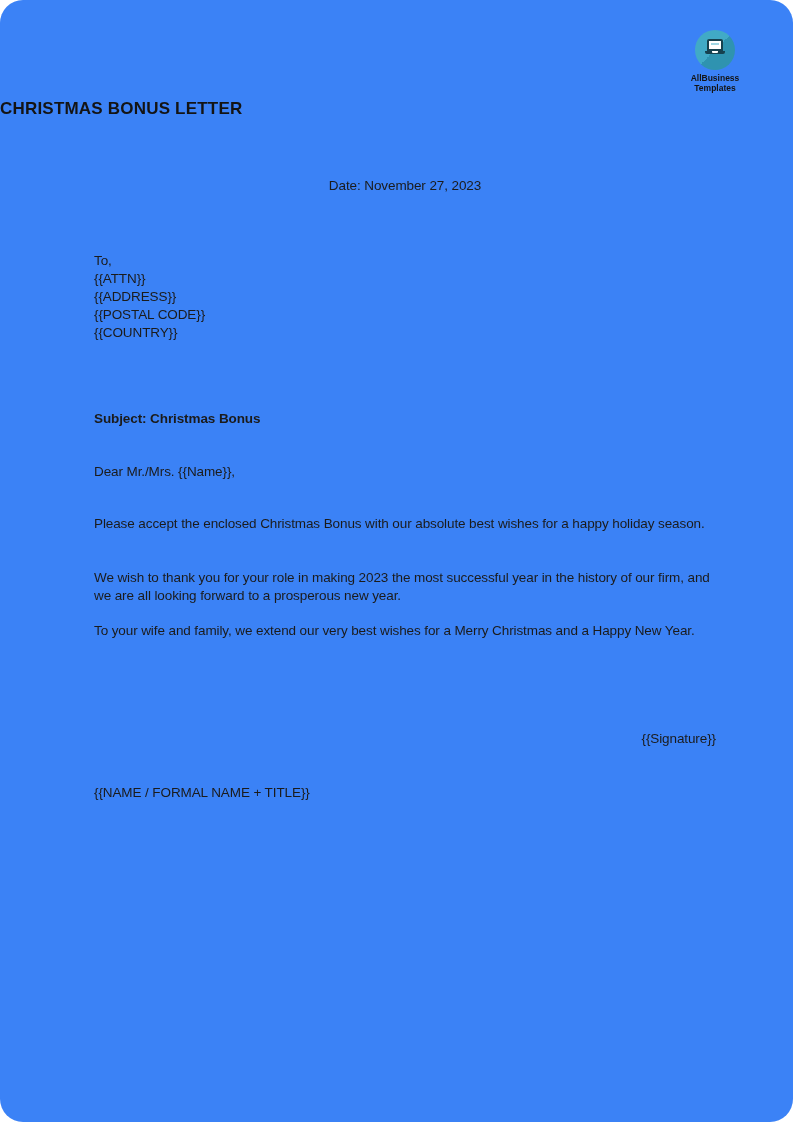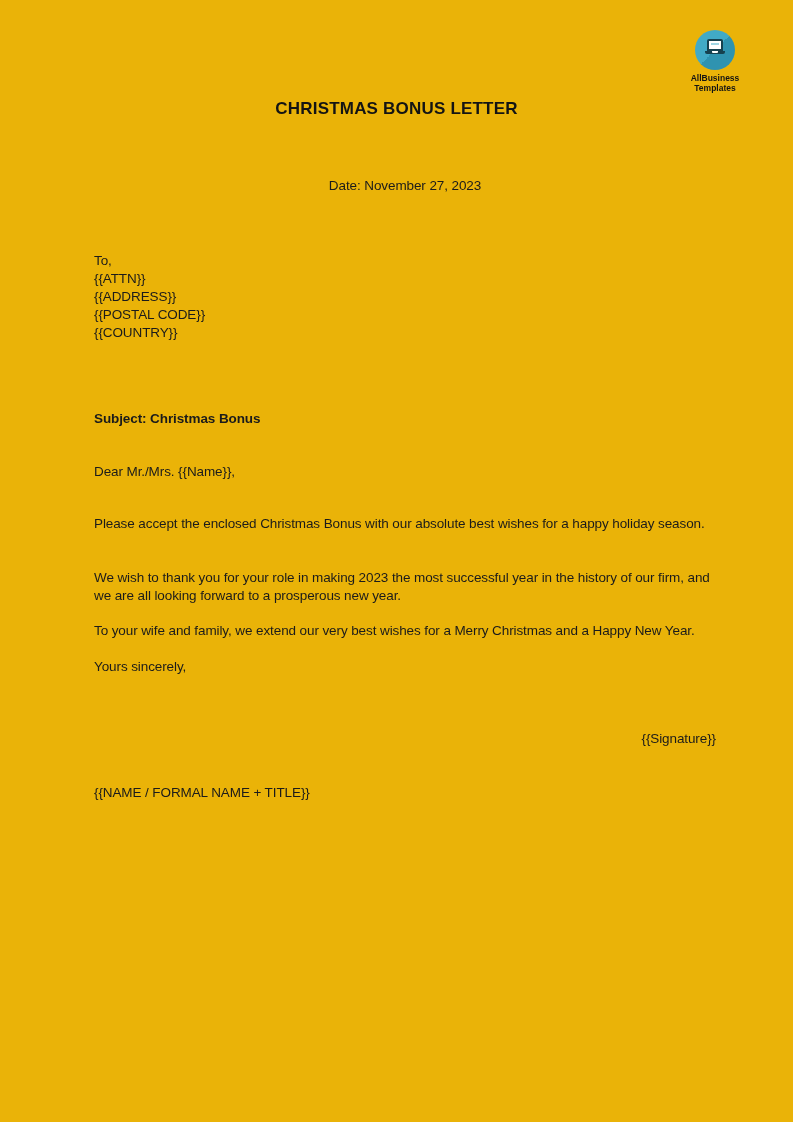--- a/index.html
+++ b/index.html
@@ -5,23 +5,24 @@
   * { margin: 0; padding: 0; box-sizing: border-box; }
   html, body { background: #ffffff; }
   body {
     font-family: "Liberation Sans", sans-serif;
     color: #1b1b1b;
   }
   .page {
     position: relative;
     width: 793px;
     height: 1122px;
-    background: #eab308;
+    background: #3b82f6;
     margin: 0 auto;
     overflow: hidden;
+    border-radius: 23px;
   }
 
   
   .logo {
     position: absolute;
     top: 30px;
     left: 686px;
     width: 58px;
     text-align: center;
   }
@@ -87,21 +88,21 @@
     color: #141414;
     letter-spacing: 0;
   }
 
   
   .title {
     position: absolute;
     top: 99px;
     left: 0;
     width: 100%;
-    text-align: center;
+    text-align: left;
     font-size: 17px;
     font-weight: bold;
     letter-spacing: 0.2px;
     color: #141414;
   }
   .block {
     position: absolute;
     left: 94px;
     width: 622px;
     font-size: 13.5px;
@@ -158,19 +159,18 @@
     <div>{{COUNTRY}}</div>
   </div>
 
   <div class="block subject bold">Subject: Christmas Bonus</div>
 
   <div class="block para-1">Please accept the enclosed Christmas Bonus with our absolute best wishes for a happy holiday season.</div>
 
   <div class="block salutation">Dear Mr./Mrs. {{Name}},</div>
   <div class="block para-2">We wish to thank you for your role in making 2023 the most successful year in the history of our firm, and we are all looking forward to a prosperous new year.</div>
   <div class="block para-3">To your wife and family, we extend our very best wishes for a Merry Christmas and a Happy New Year.</div>
-  <div class="block closing">Yours sincerely,</div>
 
   <div class="block signature">{{Signature}}</div>
 
   <div class="block name-line">{{NAME / FORMAL NAME + TITLE}}</div>
 
 </div>
 
 </body></html>

